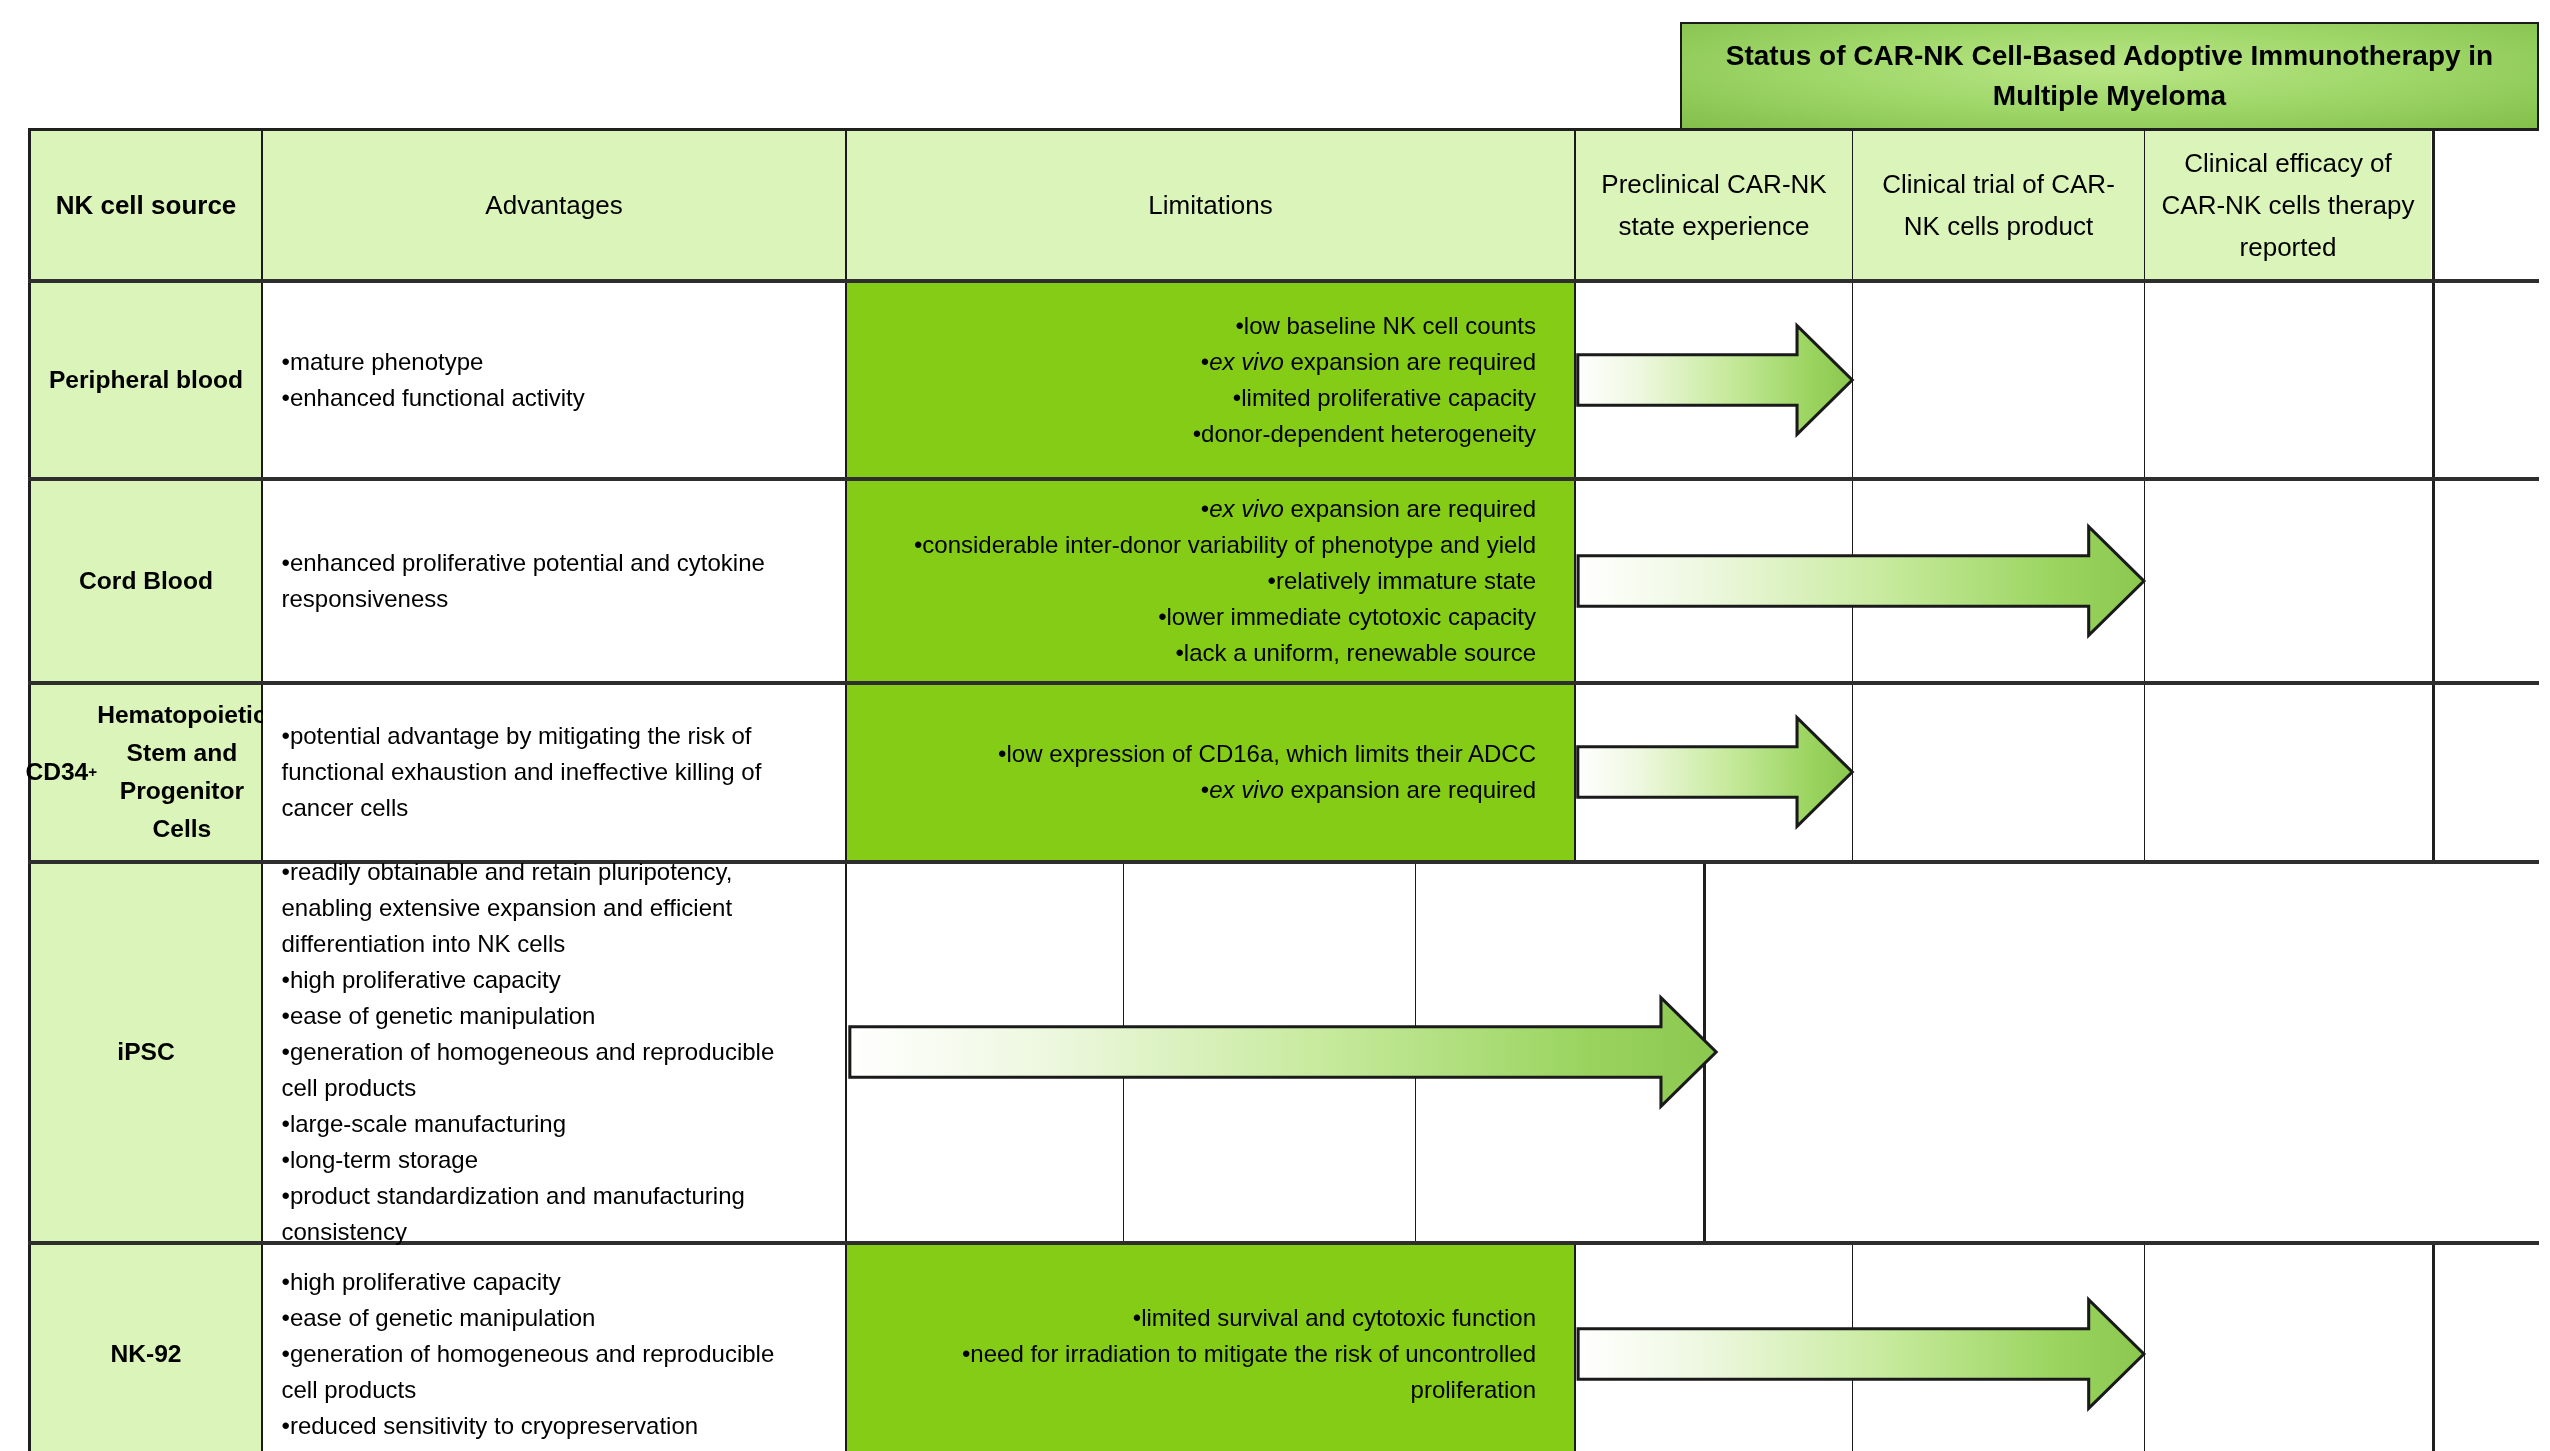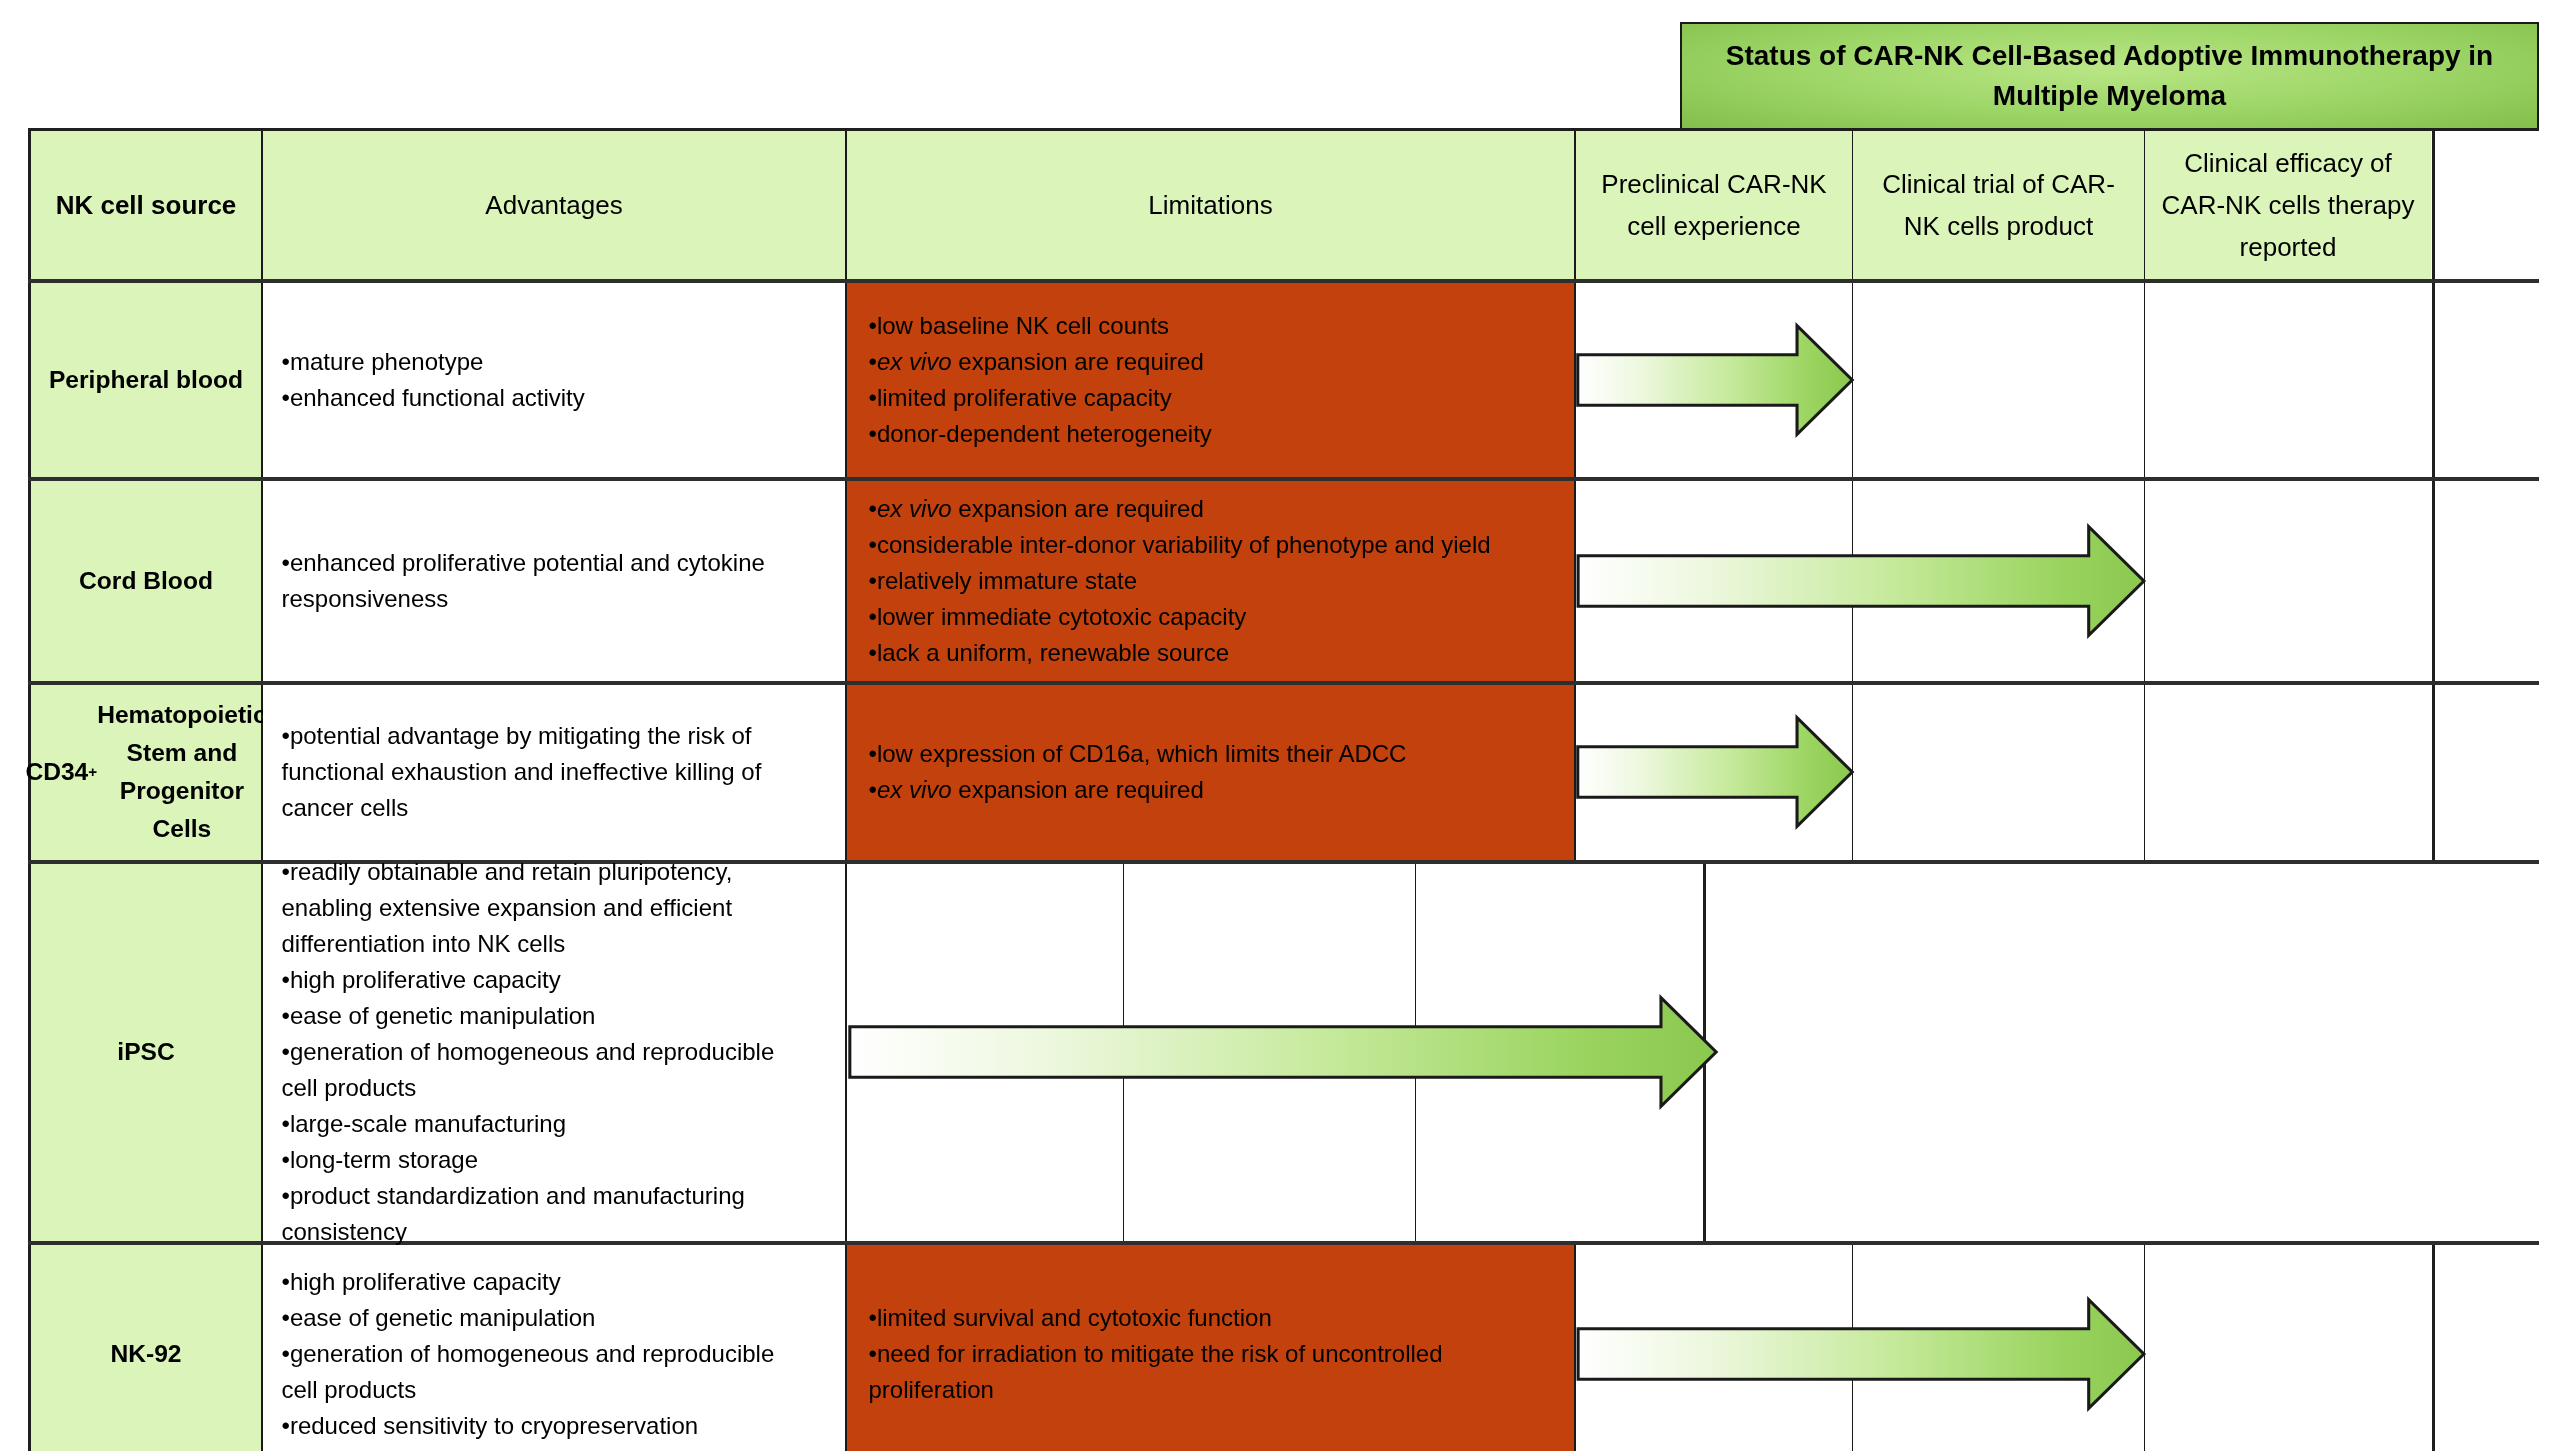--- a/index.html
+++ b/index.html
@@ -47,21 +47,21 @@
   .row-body:last-child { border-bottom: none; }
 
   .cell { box-sizing: border-box; }
   .c-label {
     width: 235px;
     border-left: 3.8px solid #1f1f1f;
     border-right: 2.3px solid #1a1a1a;
     background: #dbf4ba;
   }
   .c-adv { width: 584px; border-right: 2.3px solid #1a1a1a; background: #ffffff; }
-  .c-lim { width: 729px; border-right: 2.3px solid #1a1a1a; background: #c2410c; }
+  .c-lim { width: 729px; border-right: 2.3px solid #1a1a1a; background: #84cc16; text-align: right; }
   .status-wrap {
     width: 859px;
     position: relative;
     display: flex;
     border-right: 3.8px solid #1f1f1f;
     box-sizing: border-box;
   }
   .scell { box-sizing: border-box; background: #ffffff; }
   .scell:nth-child(1) { width: 277px; border-right: 1.5px solid #1a1a1a; }
   .scell:nth-child(2) { width: 292px; border-right: 1.5px solid #1a1a1a; }
@@ -115,21 +115,21 @@
   <div class="row row-top">
     <div class="top-blank"></div>
     <div class="mhead">Status of CAR-NK Cell-Based Adoptive Immunotherapy in Multiple Myeloma</div>
   </div>
 
   <div class="row row-head">
     <div class="cell c-label">NK cell source</div>
     <div class="cell c-adv">Advantages</div>
     <div class="cell c-lim">Limitations</div>
     <div class="status-wrap">
-      <div class="scell">Preclinical CAR-NK cell experience</div>
+      <div class="scell">Preclinical CAR-NK state experience</div>
       <div class="scell">Clinical trial of CAR-NK cells product</div>
       <div class="scell">Clinical efficacy of CAR-NK cells therapy reported</div>
     </div>
   </div>
 
 <div class="row row-body" style="height: 194px;">
     <div class="cell c-label rlabel">Peripheral blood</div>
     <div class="cell c-adv body-text">
         <div class="item">•mature phenotype</div>
         <div class="item">•enhanced functional activity</div>

